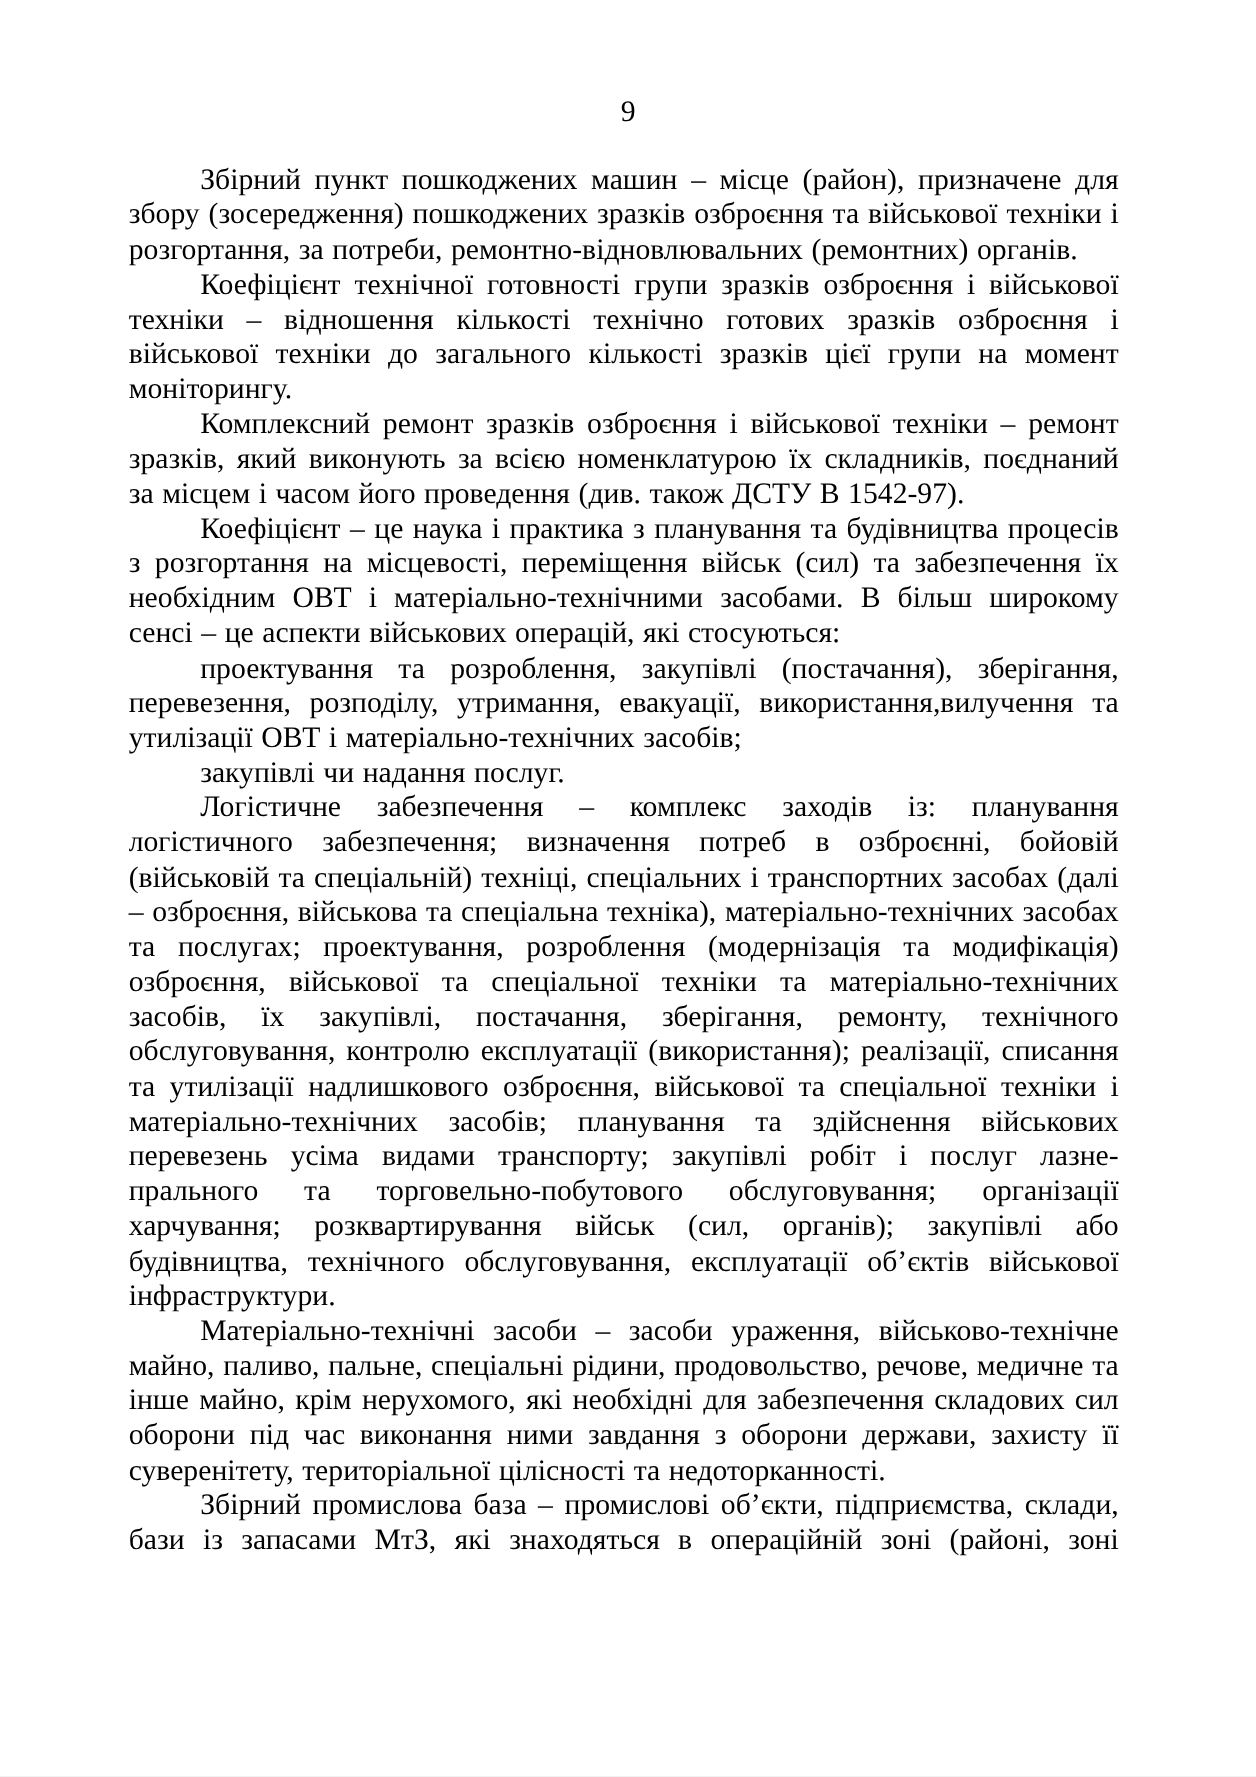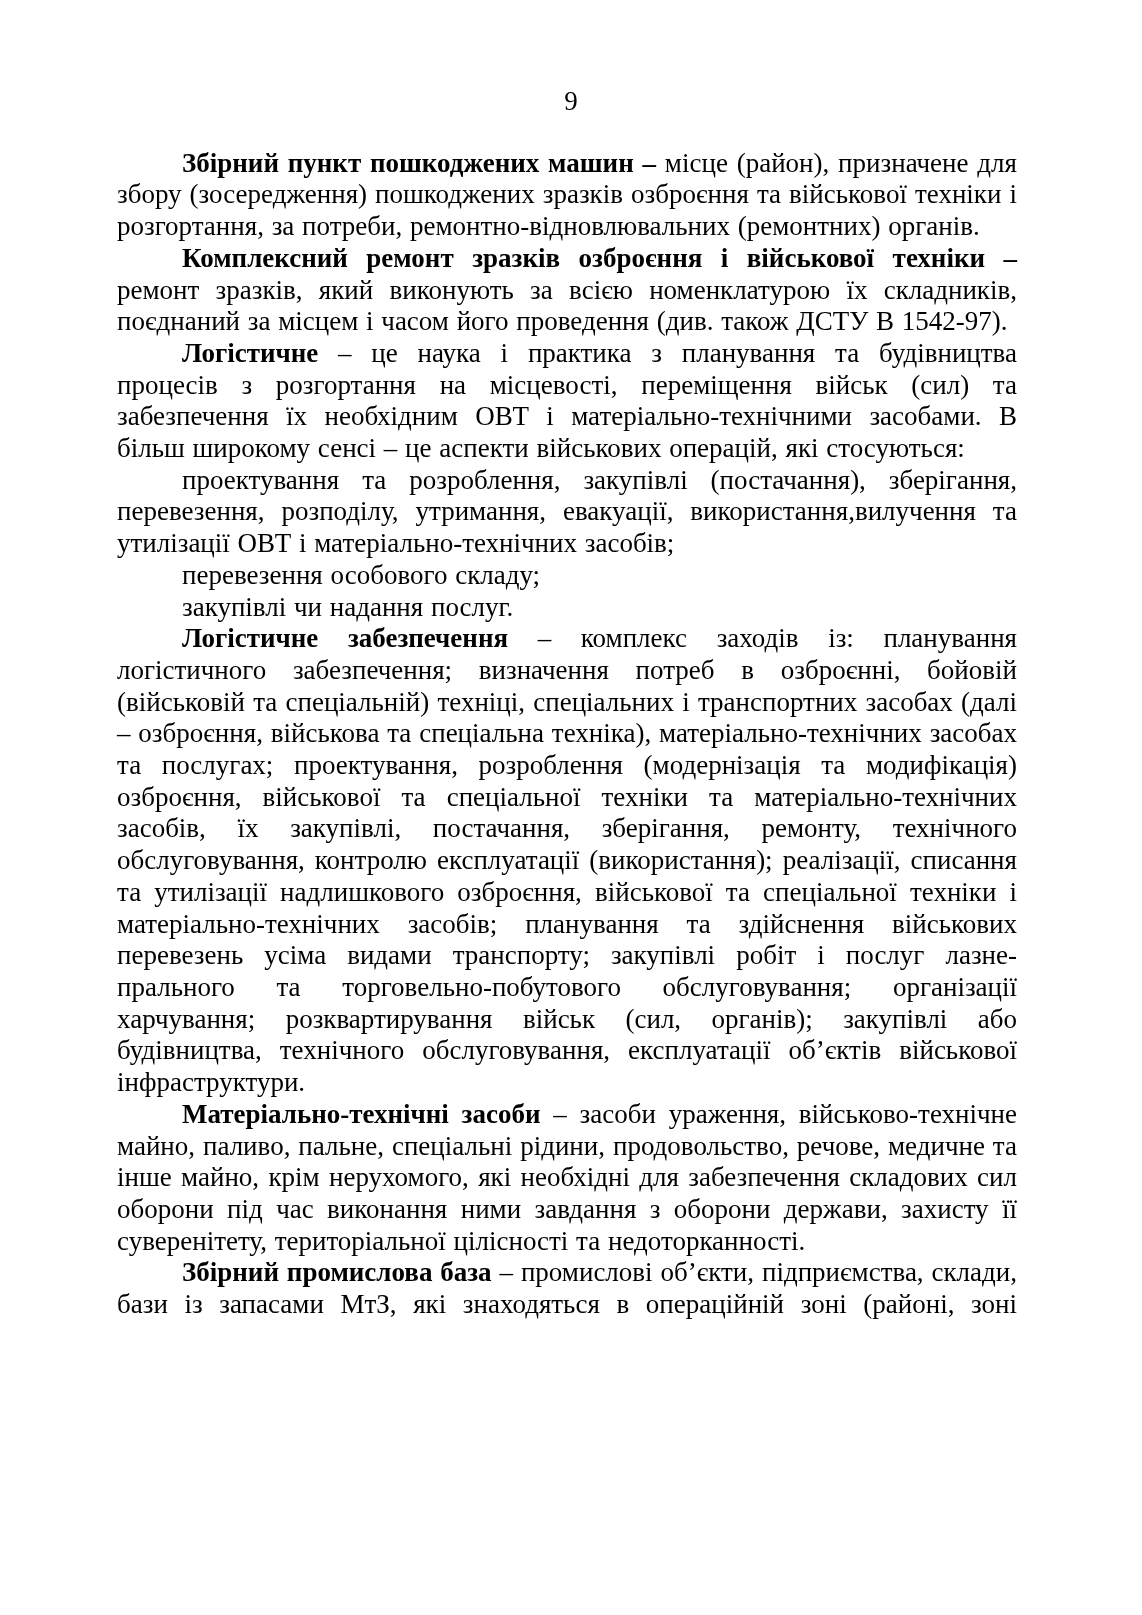--- a/index.html
+++ b/index.html
@@ -35,32 +35,32 @@
     text-indent: 65px;
     word-spacing: 1px;
   }
   .document-body p.no-indent {
     text-indent: 0;
   }
   .document-body p.continued {
     text-align-last: justify;
   }
   .bold {
-    font-weight: bold;
+    font-weight: normal;
   }
 </style>
 </head>
 <body>
 
 <div class="page">
   <div class="page-number">9</div>
   <div class="document-body">
       <p class=""><span class="bold">Збірний пункт пошкоджених машин – </span><span>місце (район), призначене для збору (зосередження) пошкоджених зразків озброєння та військової техніки і розгортання, за потреби, ремонтно-відновлювальних (ремонтних) органів.</span></p>
+      <p class=""><span class="bold">Коефіцієнт технічної готовності групи зразків озброєння і військової техніки – </span><span>відношення кількості технічно готових зразків озброєння і військової техніки до загального кількості зразків цієї групи на момент моніторингу.</span></p>
       <p class=""><span class="bold">Комплексний ремонт зразків озброєння і військової техніки – </span><span>ремонт зразків, який виконують за всією номенклатурою їх складників, поєднаний за місцем і часом його проведення (див. також ДСТУ В 1542-97).</span></p>
-      <p class=""><span class="bold">Логістичне</span><span> – це наука і практика з планування та будівництва процесів з розгортання на місцевості, переміщення військ (сил) та забезпечення їх необхідним ОВТ і матеріально-технічними засобами. В більш широкому сенсі – це аспекти військових операцій, які стосуються:</span></p>
+      <p class=""><span class="bold">Коефіцієнт</span><span> – це наука і практика з планування та будівництва процесів з розгортання на місцевості, переміщення військ (сил) та забезпечення їх необхідним ОВТ і матеріально-технічними засобами. В більш широкому сенсі – це аспекти військових операцій, які стосуються:</span></p>
       <p class=""><span>проектування та розроблення, закупівлі (постачання), зберігання, перевезення, розподілу, утримання, евакуації, використання,вилучення та утилізації ОВТ і матеріально-технічних засобів;</span></p>
-      <p class=""><span>перевезення особового складу;</span></p>
       <p class=""><span>закупівлі чи надання послуг.</span></p>
       <p class=""><span class="bold">Логістичне забезпечення</span><span> – комплекс заходів із: планування логістичного забезпечення; визначення потреб в озброєнні, бойовій (військовій та спеціальній) техніці, спеціальних і транспортних засобах (далі – озброєння, військова та спеціальна техніка), матеріально-технічних засобах та послугах; проектування, розроблення (модернізація та модифікація) озброєння, військової та спеціальної техніки та матеріально-технічних засобів, їх закупівлі, постачання, зберігання, ремонту, технічного обслуговування, контролю експлуатації (використання); реалізації, списання та утилізації надлишкового озброєння, військової та спеціальної техніки і матеріально-технічних засобів; планування та здійснення військових перевезень усіма видами транспорту; закупівлі робіт і послуг лазне-прального та торговельно-побутового обслуговування; організації харчування; розквартирування військ (сил, органів); закупівлі або будівництва, технічного обслуговування, експлуатації об’єктів військової інфраструктури.</span></p>
       <p class=""><span class="bold">Матеріально-технічні засоби</span><span> – засоби ураження, військово-технічне майно, паливо, пальне, спеціальні рідини, продовольство, речове, медичне та інше майно, крім нерухомого, які необхідні для забезпечення складових сил оборони під час виконання ними завдання з оборони держави, захисту її суверенітету, територіальної цілісності та недоторканності.</span></p>
       <p class=" continued"><span class="bold">Збірний промислова база</span><span> – промислові об’єкти, підприємства, склади, бази із запасами МтЗ, які знаходяться в операційній зоні (районі, зоні</span></p>
     </div>
 </div>
 
 </body></html>

